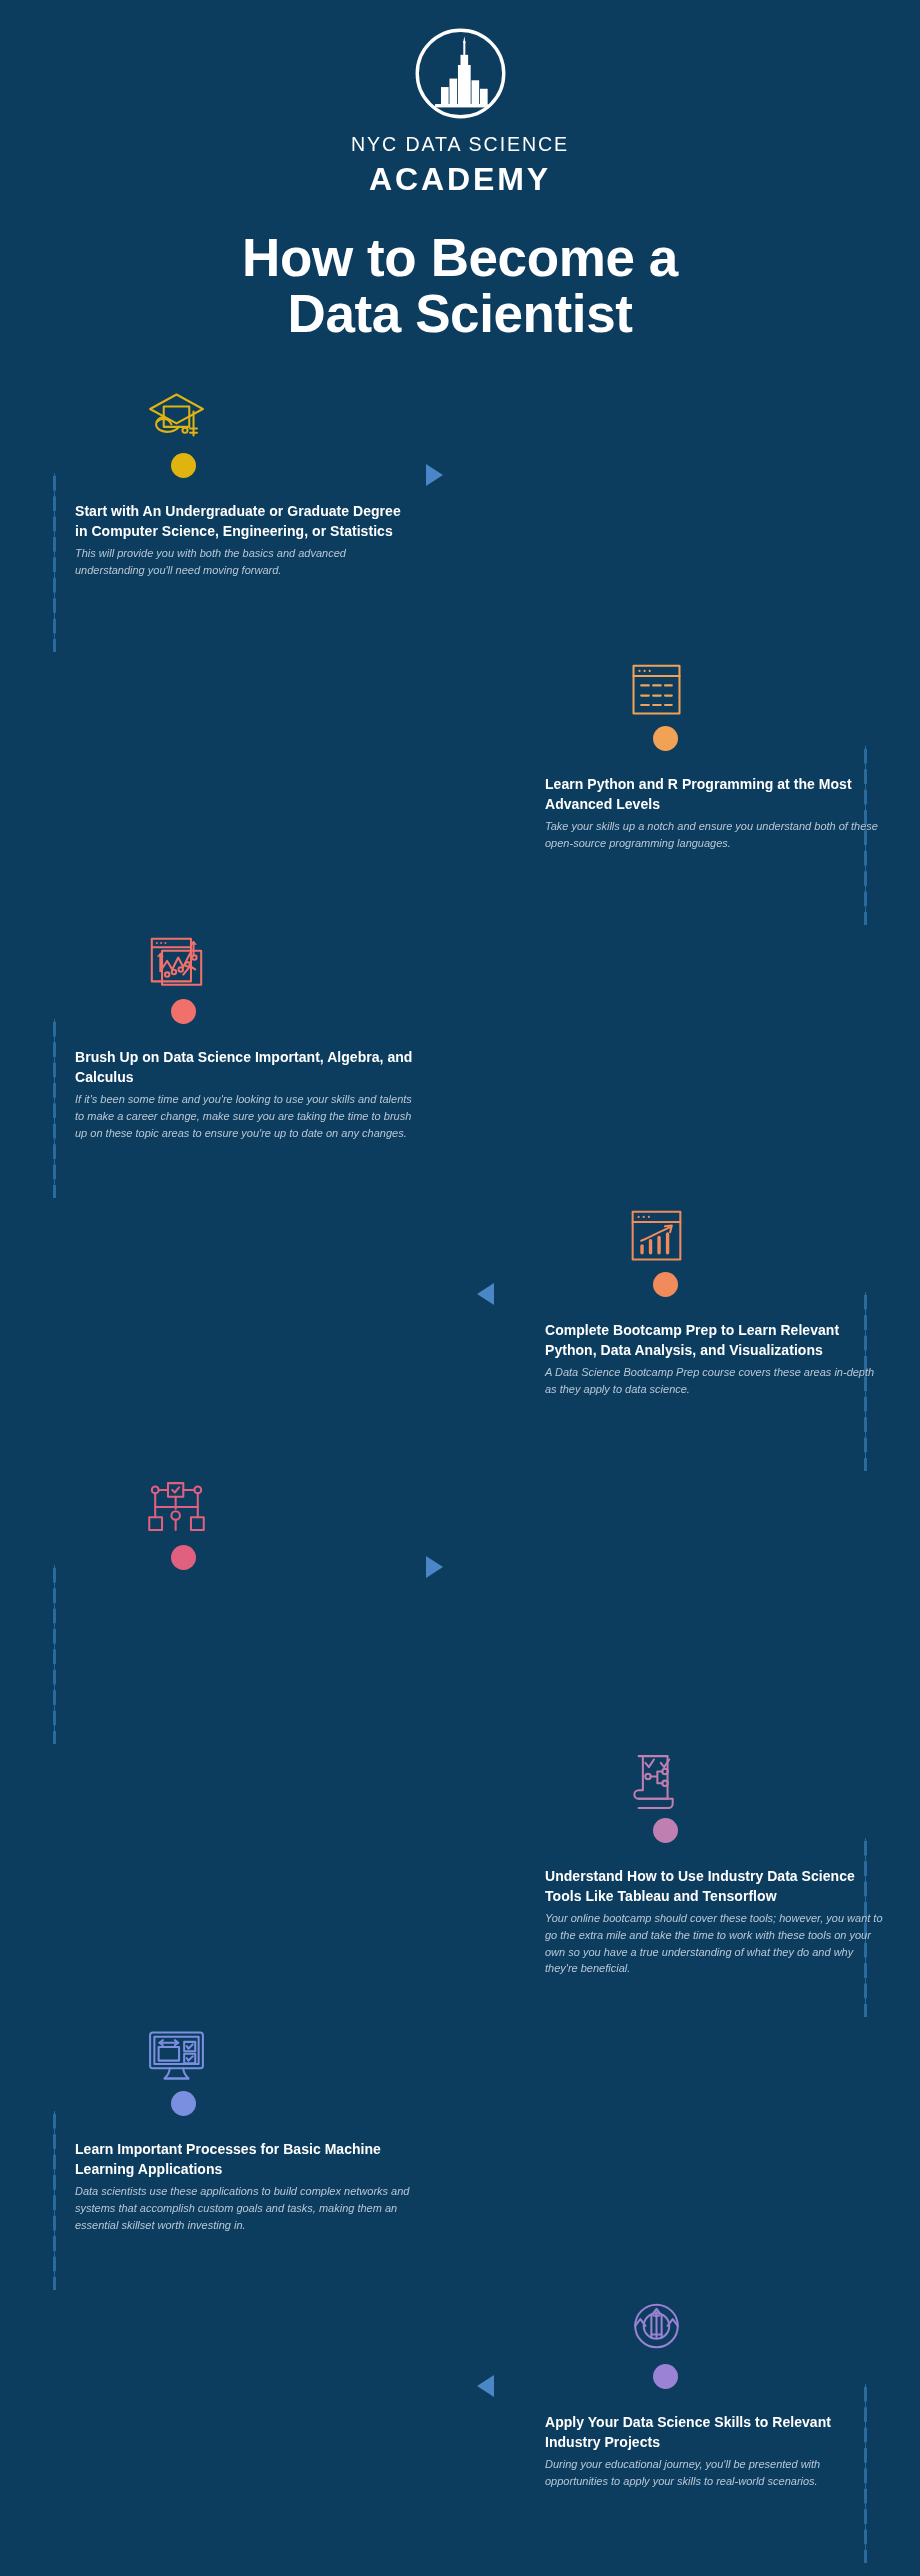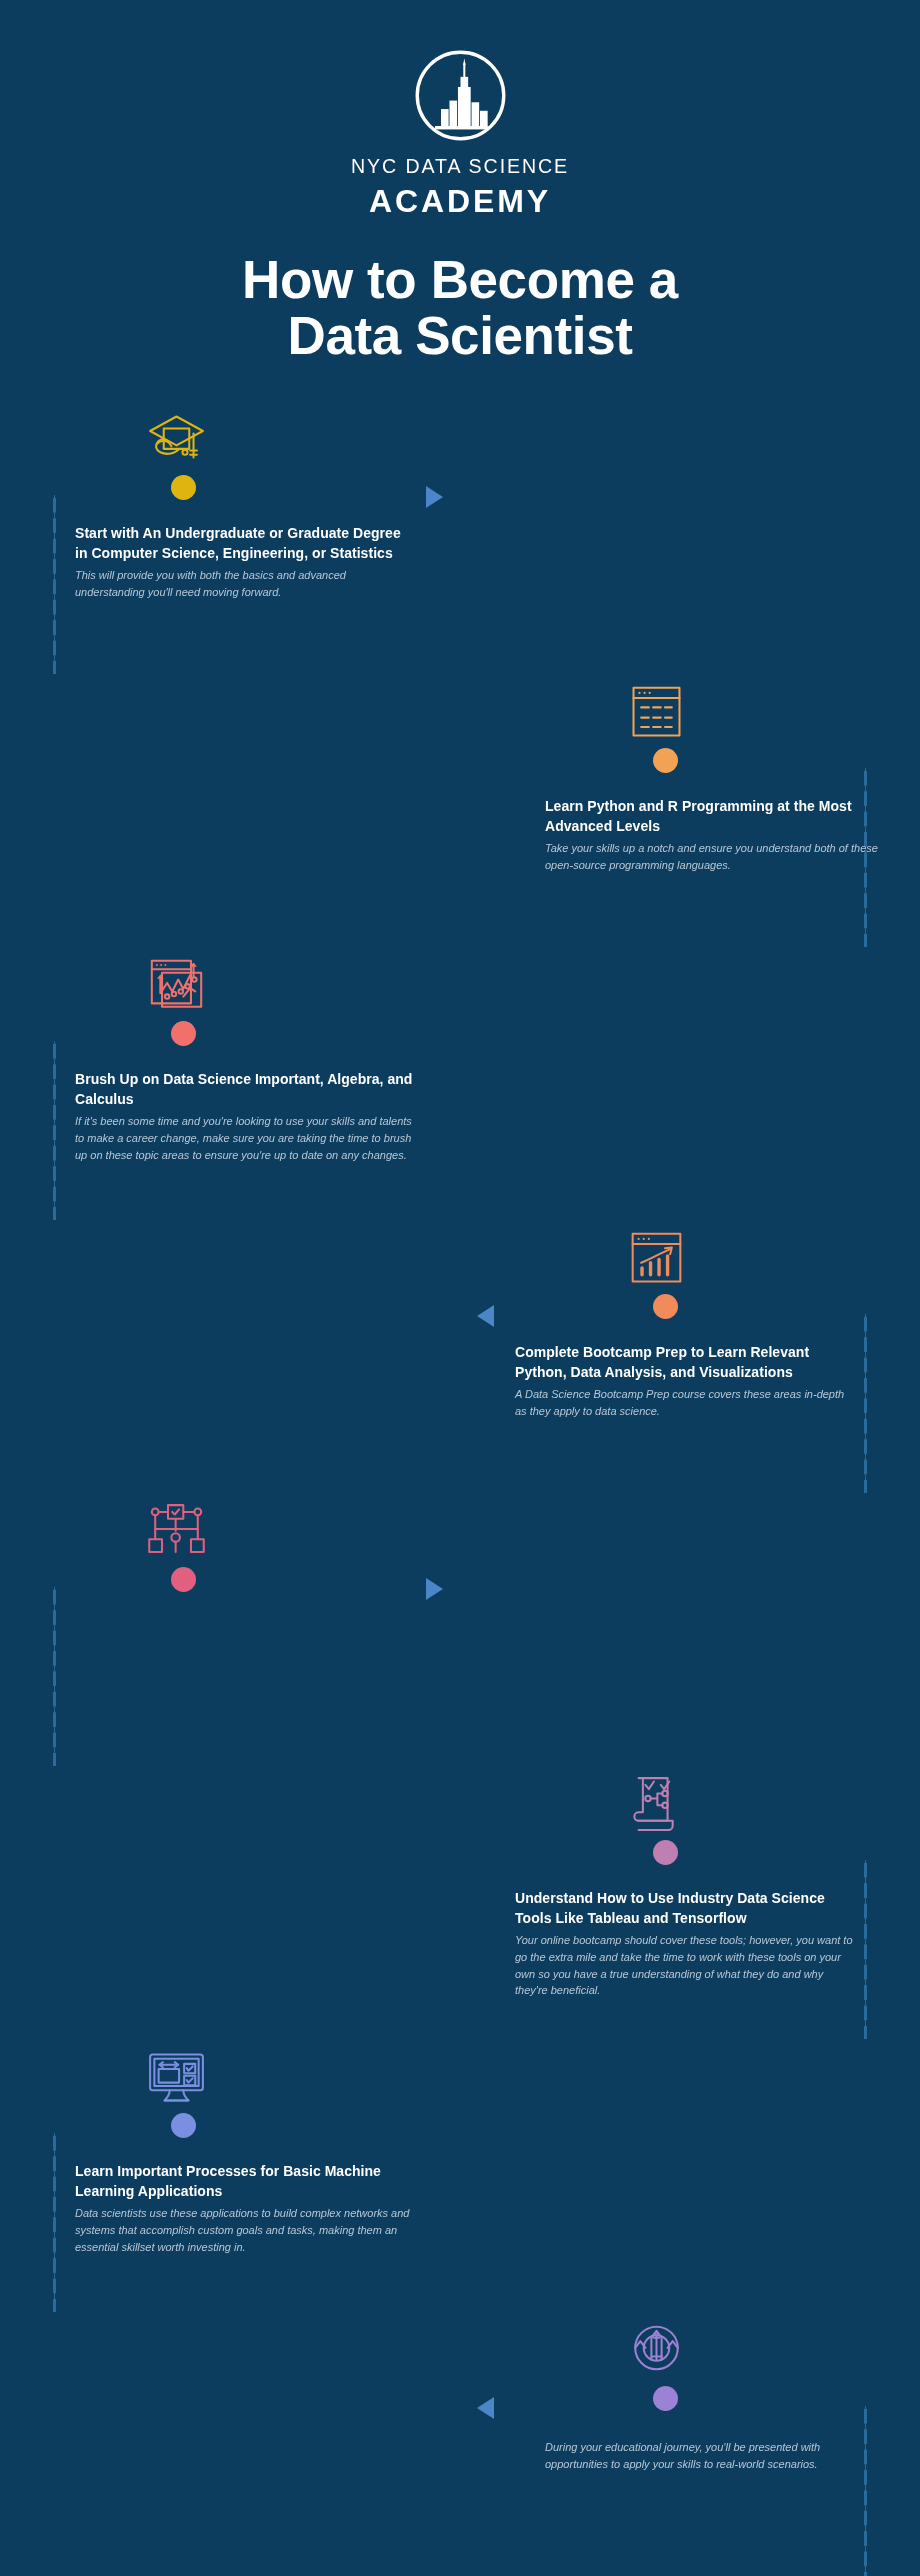--- a/index.html
+++ b/index.html
@@ -11,21 +11,21 @@
   }
   body {
     width: 920px;
     min-height: 2576px;
     position: relative;
     overflow-x: hidden;
   }
 
   
   .header {
-    padding-top: 48px;
+    padding-top: 26px;
     text-align: center;
   }
   .logo-wrap {
     display: flex;
     flex-direction: column;
     align-items: center;
   }
   .logo-circle {
     width: 95px;
     height: 95px;
@@ -152,21 +152,21 @@
   }
 
   
   .col-left  .node     { left: 171px; }
   .col-left  .icon-box { left: 135px; }
   .col-left  .txt      { left: 75px; }
 
   .col-right .node     { left: 653px; }
   .col-right .icon-box { left: 615px; }
   .col-right .txt      { left: 545px; }
-  .col-right.txt-lead .txt { left: 515px; }
+  .col-right.txt-lead .txt { left: 545px; }
 </style>
 </head>
 <body>
 
 <div class="header">
   <div class="logo-wrap">
     <svg class="logo-circle" viewBox="0 0 112 112">
       <circle cx="56" cy="56" r="51" fill="none" stroke="#ffffff" stroke-width="4"></circle>
       <g fill="#ffffff">
         <rect x="33" y="72" width="9" height="22"></rect>
@@ -357,17 +357,18 @@
           <circle cx="37" cy="34" r="25" fill="none" stroke="#9b82d4" stroke-width="2.4" stroke-linecap="round" stroke-linejoin="round"></circle>
           <circle cx="37" cy="34" r="15" fill="none" stroke="#9b82d4" stroke-width="2.4" stroke-linecap="round" stroke-linejoin="round"></circle>
           <path d="M37 18 v30 M31 48 v-26 l6-8 6 8 v26" fill="none" stroke="#9b82d4" stroke-width="2.4" stroke-linecap="round" stroke-linejoin="round"></path>
           <path d="M34 22 h6 M31 44 h12" fill="none" stroke="#9b82d4" stroke-width="2.4" stroke-linecap="round" stroke-linejoin="round"></path>
           <path d="M12 34 l6-8 6 8" fill="none" stroke="#9b82d4" stroke-width="2.4" stroke-linecap="round" stroke-linejoin="round"></path>
           <path d="M62 34 l-6-8 -6 8" fill="none" stroke="#9b82d4" stroke-width="2.4" stroke-linecap="round" stroke-linejoin="round"></path>
         </svg>
       </div>
       <div class="node" style="background: rgb(155, 130, 212);"></div>
       <div class="txt">
+        <h3>Apply Your Data Science Skills to Relevant Industry Projects</h3>
         <p>During your educational journey, you'll be presented with opportunities to apply your skills to real-world scenarios.</p>
       </div>
     </div>
   </div>
 
 
 </body></html>

